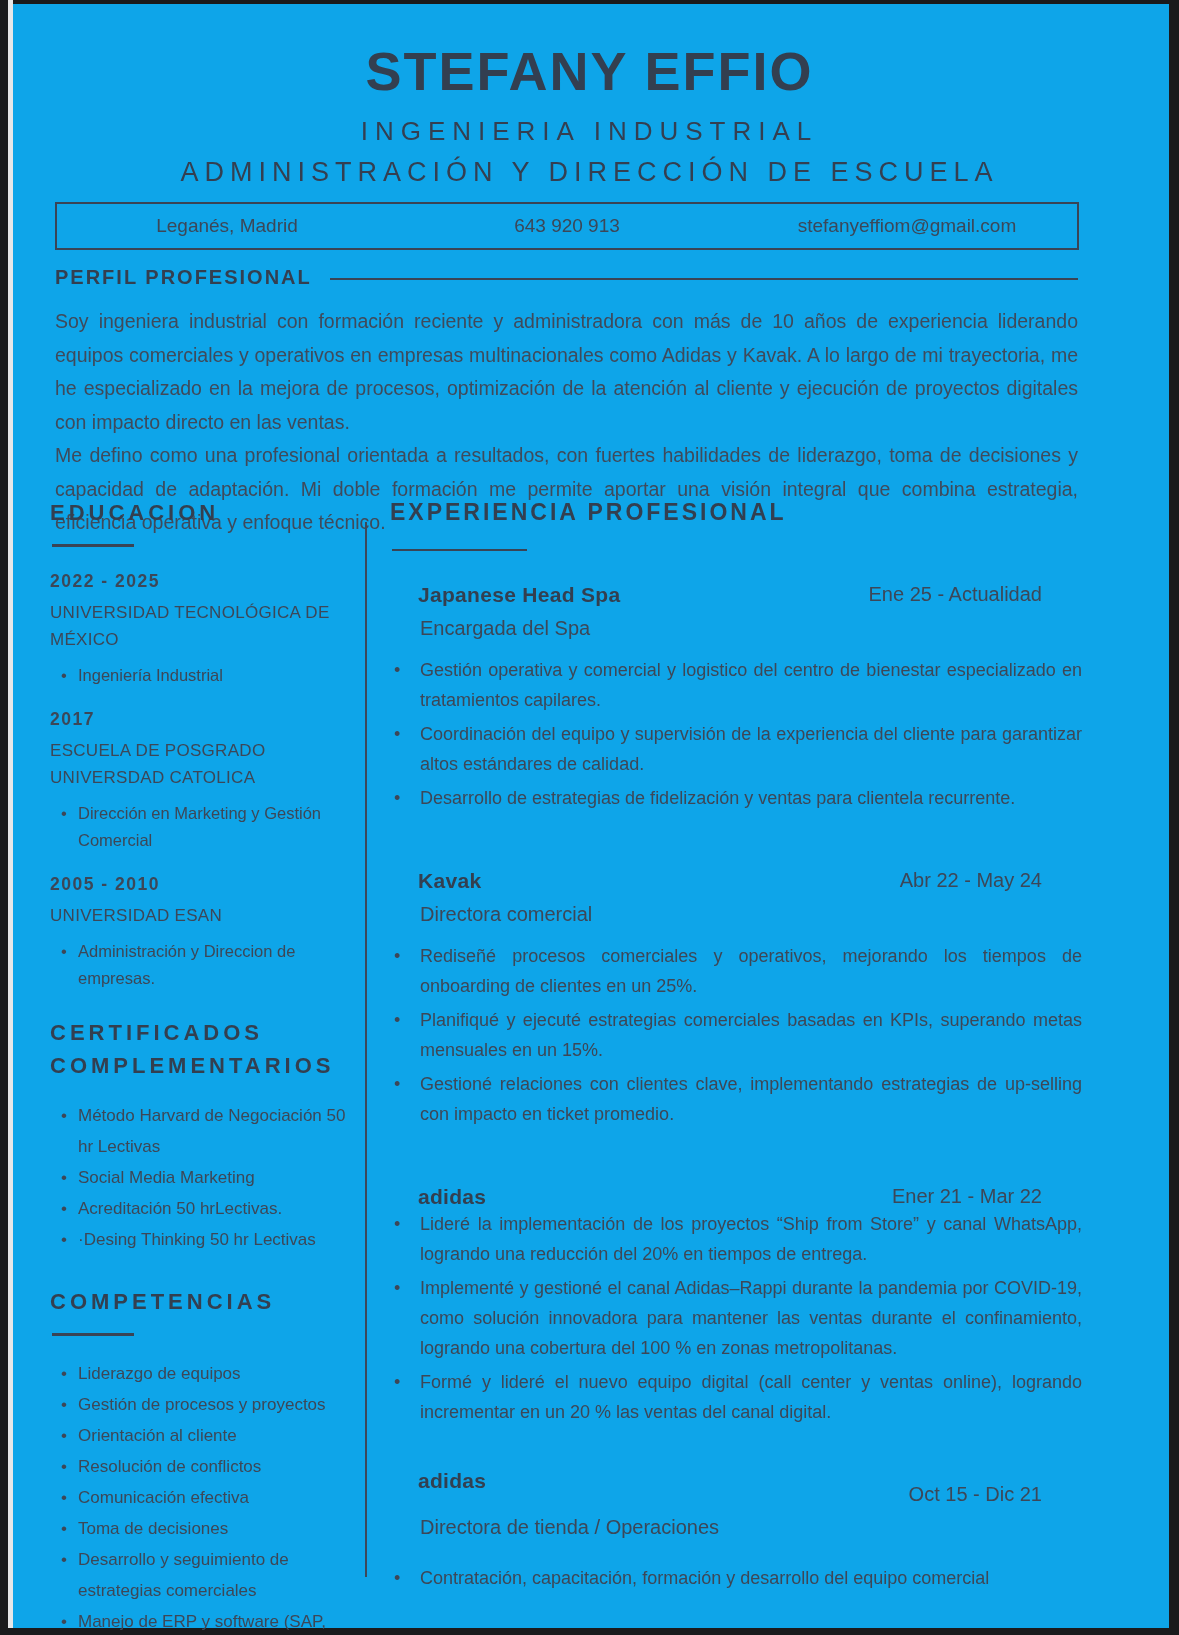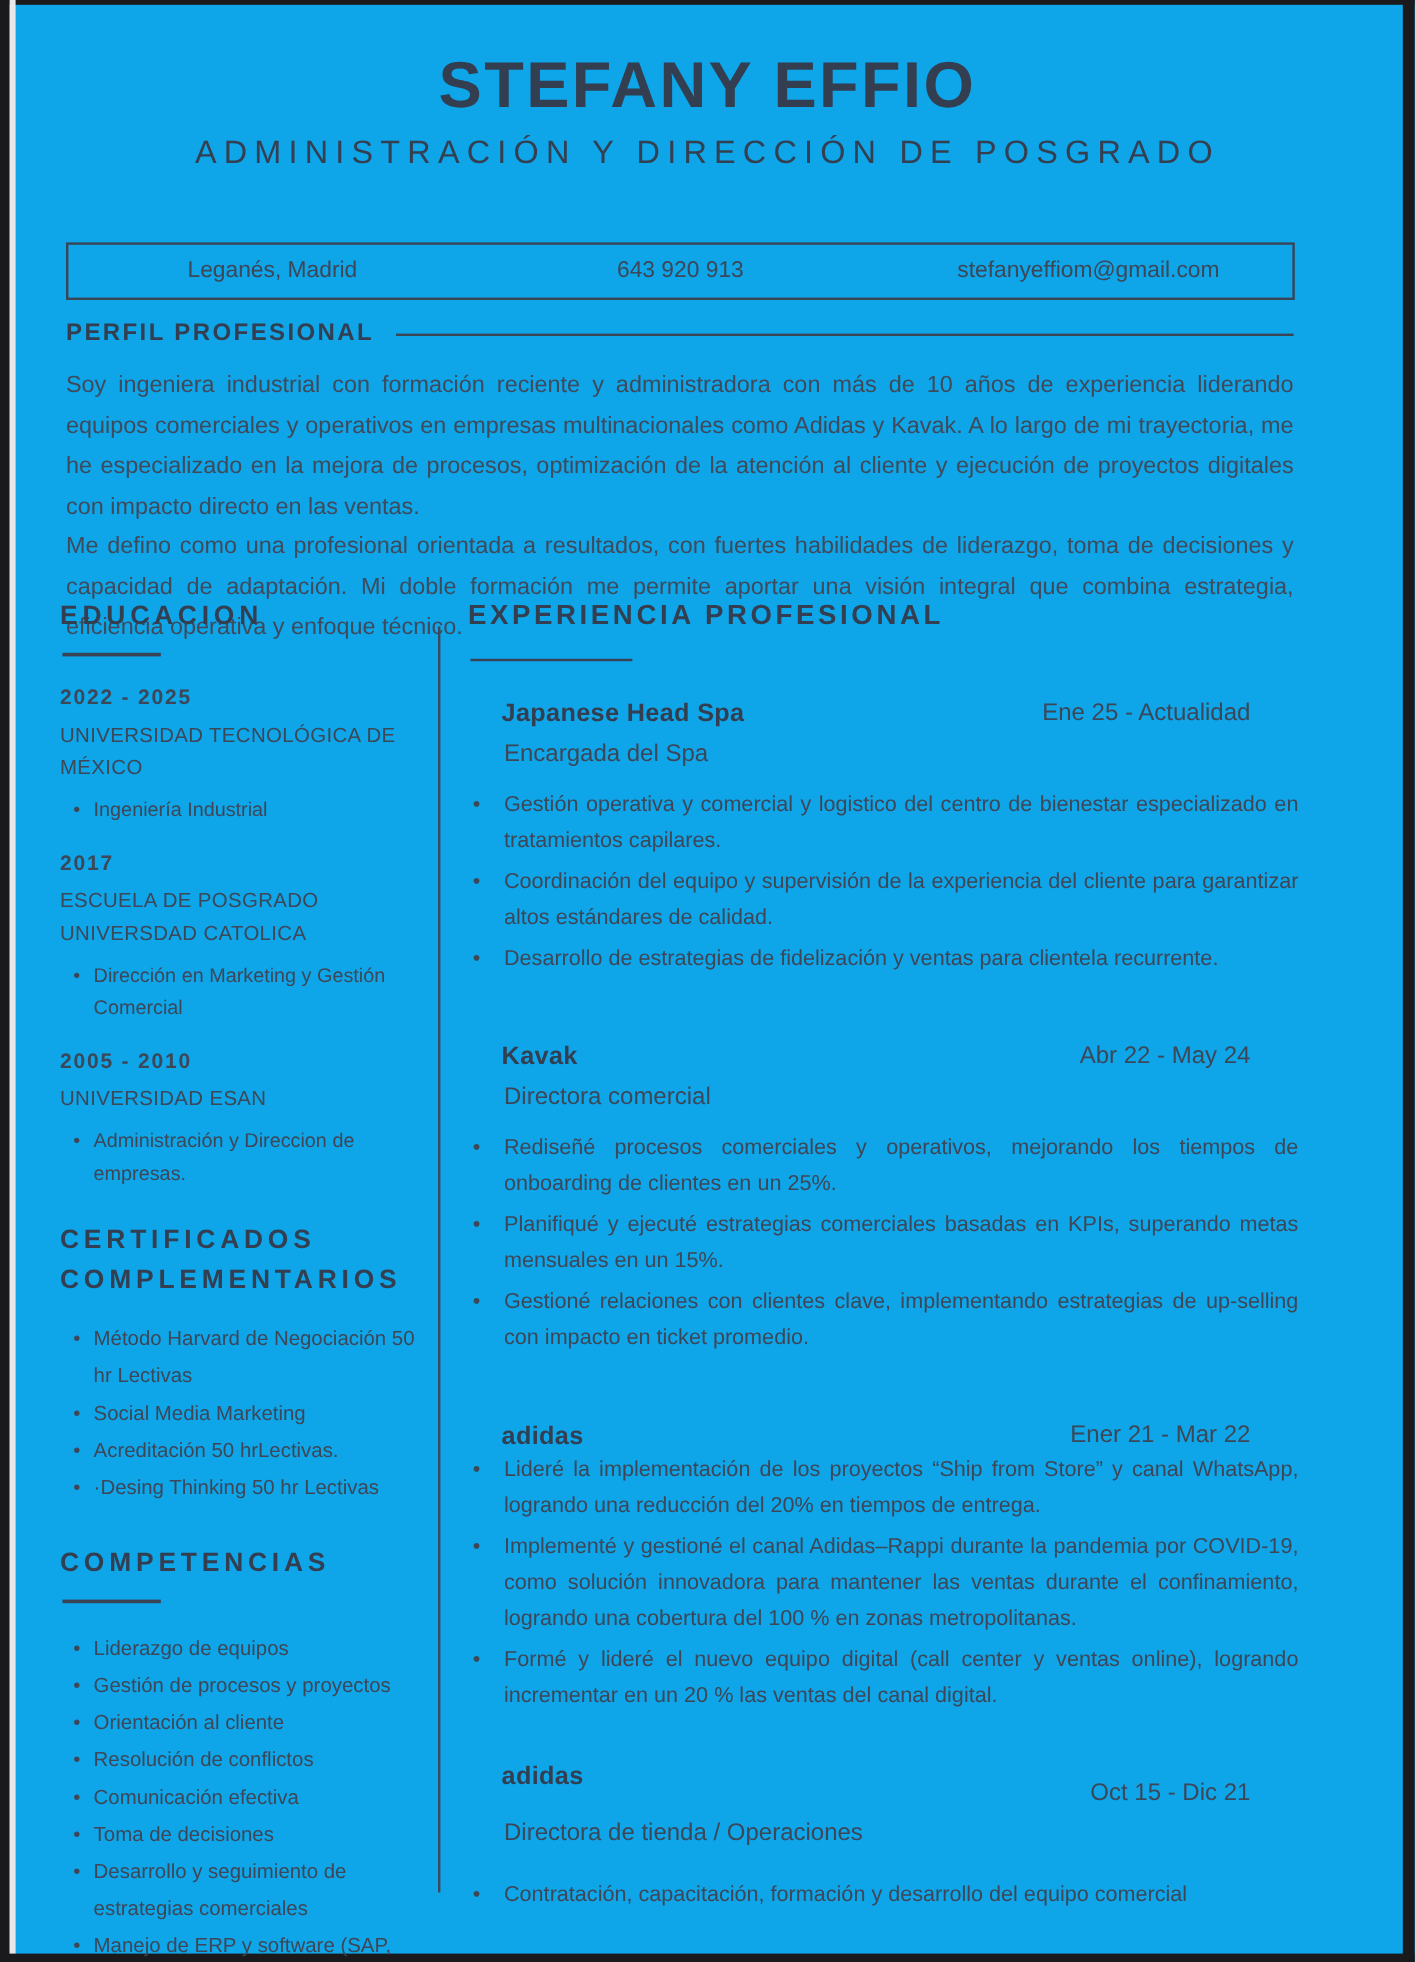--- a/index.html
+++ b/index.html
@@ -78,21 +78,22 @@
 
 <div class="canvas">
   <div class="frame-top"></div>
   <div class="frame-left"></div>
   <div class="frame-left2"></div>
   <div class="frame-right"></div>
   <div class="frame-bottom"></div>
 
   <div class="header">
     <div class="name">STEFANY EFFIO</div>
-    <div class="sub2">ADMINISTRACIÓN Y DIRECCIÓN DE POSGRADO</div>
+    <div class="sub1">INGENIERIA INDUSTRIAL</div>
+    <div class="sub2">ADMINISTRACIÓN Y DIRECCIÓN DE ESCUELA</div>
   </div>
 
   <div class="contact-bar">
     <div class="contact-cell">Leganés, Madrid</div>
     <div class="contact-cell">643 920 913</div>
     <div class="contact-cell">stefanyeffiom@gmail.com</div>
   </div>
 
   <div class="profile">
     <div class="profile-head">

